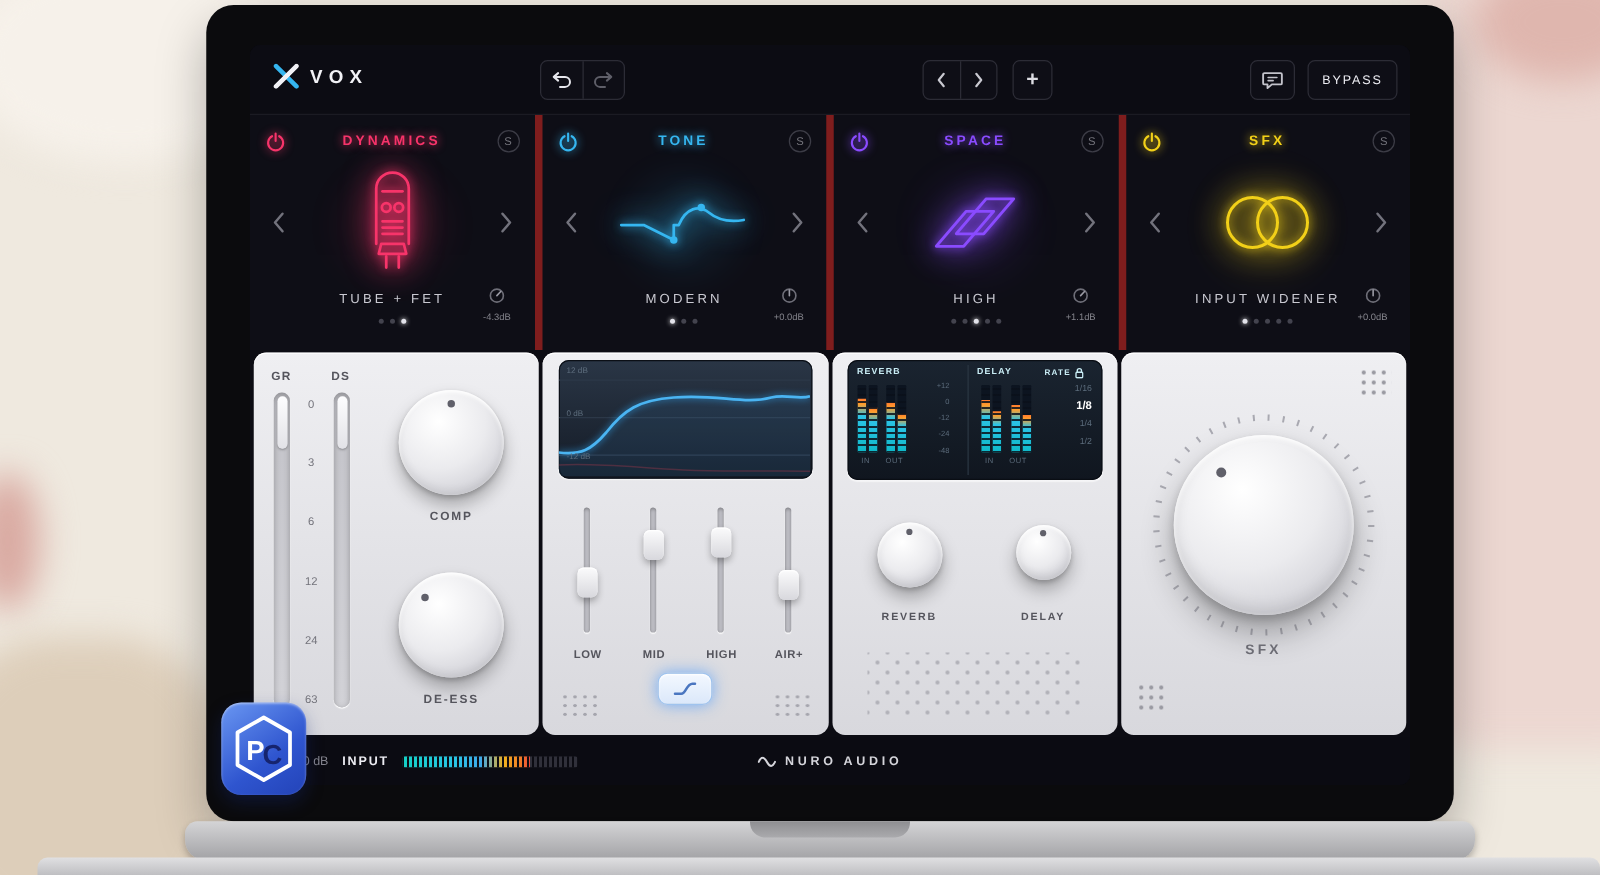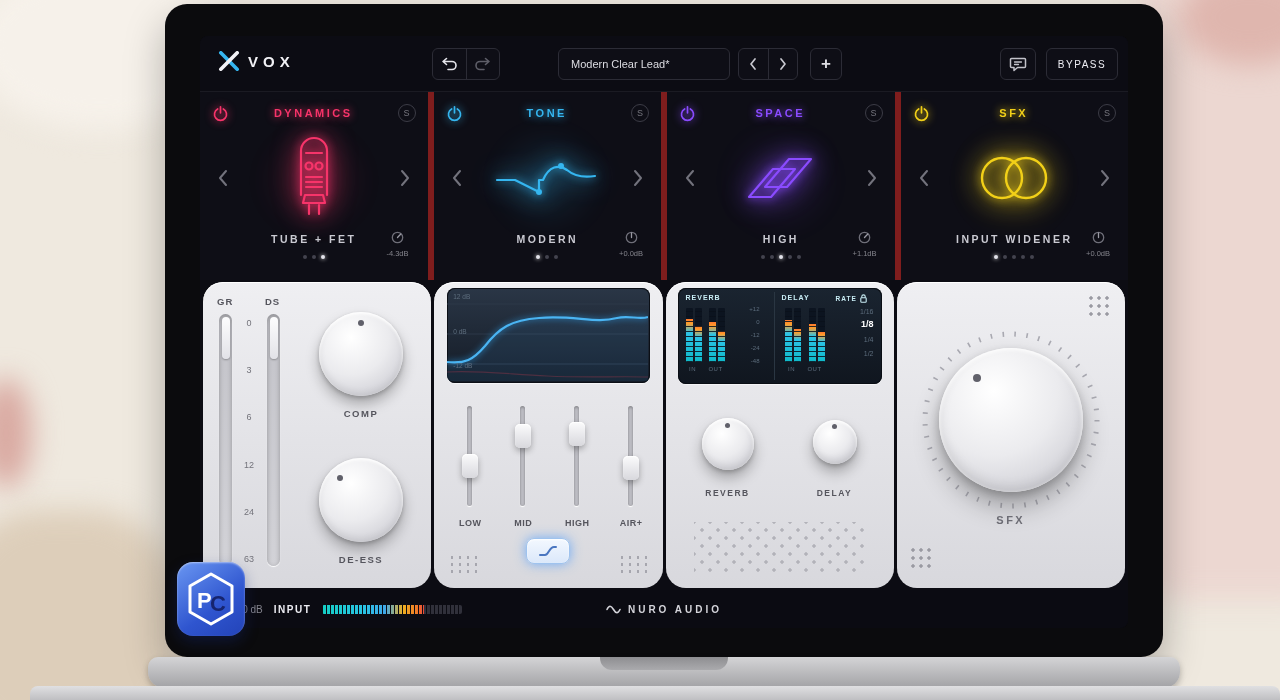--- a/index.html
+++ b/index.html
@@ -64,30 +64,30 @@
   .s-btn { width:18px; height:18px; border:1px solid #3c3c46; border-radius:50%; color:#76767e;
            font-size:9px; display:flex; align-items:center; justify-content:center; }
   .mh-arrow { position:absolute; top:76px; width:14px; height:20px; display:flex; align-items:center; justify-content:center; }
   .mh-arrow.left { left:16px; } .mh-arrow.right { right:16px; }
   .mh-icon { position:absolute; left:0; right:0; top:34px; height:104px;
              display:flex; align-items:center; justify-content:center; }
   .neon { filter:drop-shadow(0 0 4px var(--ac)) drop-shadow(0 0 12px var(--ac)); }
   .neon path, .neon circle { stroke:var(--ac); }
   .neon .fdot { fill:var(--ac); stroke:none; }
   .mh-mode { position:absolute; left:0; right:0; top:141px; text-align:center;
-             color:#cacad2; font-size:10.5px; letter-spacing:2.5px;font-weight:bold; }
+             color:#cacad2; font-size:10.5px; letter-spacing:2.5px; }
   .mh-dots { position:absolute; left:0; right:0; top:163px; display:flex; justify-content:center; gap:5px; }
   .di { width:4px; height:4px; border-radius:50%; background:#43434e; }
   .di.on { background:#e2e2ea; box-shadow:0 0 4px #fff; }
   .mh-gain { position:absolute; right:8px; top:138px; width:44px; text-align:center; }
   .mh-gain-txt { font-size:7.5px; color:#84848c; margin-top:1px; }
 
   
   .panels { display:flex; flex:1; gap:3px; background:#0c0c13; padding:2px 3px; }
-  .panel { flex:1; position:relative; border-radius:20px;
+  .panel { flex:1; position:relative; border-radius:10px;
            background:linear-gradient(180deg,#efeff2,#d8d8dd); box-shadow:inset 0 1px 0 #fff; overflow:hidden; }
 
   .plabel { position:absolute; font-size:9.5px; font-weight:bold; color:#55555d; letter-spacing:1px; }
 
   
   .knob { position:absolute; border-radius:50%;
           background:radial-gradient(circle at 38% 30%,#ffffff,#ebebee 48%,#d3d3d9 78%,#c4c4ca);
           box-shadow:0 8px 14px rgba(0,0,0,.28),0 2px 4px rgba(0,0,0,.2),
                      inset 0 2px 3px #fff, inset 0 -3px 7px rgba(0,0,0,.08); }
   .knob .kdot { position:absolute; width:6px; height:6px; border-radius:50%; background:#60606a; }
@@ -218,21 +218,20 @@
               <path d="M5.5 1.5 2 4.5 5.5 7.5 M2 4.5 H11 a4 4 0 0 1 0 8 H7" fill="none" stroke="#e6e6ec" stroke-width="1.6" stroke-linecap="round" stroke-linejoin="round"></path>
             </svg>
           </button>
           <button class="undo-cell">
             <svg width="17" height="14" viewBox="0 0 17 14">
               <path d="M11.5 1.5 15 4.5 11.5 7.5 M15 4.5 H6 a4 4 0 0 0 0 8 H10" fill="none" stroke="#5e5e68" stroke-width="1.6" stroke-linecap="round" stroke-linejoin="round"></path>
             </svg>
           </button>
         </div>
 
-        <div class="tb-box preset-box">Modern Clear Lead*</div>
 
         <div class="tb-box nav-group">
           <button class="nav-cell">
             <svg width="8" height="14" viewBox="0 0 8 14">
               <polyline points="6,2 2,7 6,12" fill="none" stroke="#c8c8d0" stroke-width="1.7" stroke-linecap="round" stroke-linejoin="round"></polyline>
             </svg>
           </button>
           <button class="nav-cell">
             <svg width="8" height="14" viewBox="0 0 8 14">
               <polyline points="2,2 6,7 2,12" fill="none" stroke="#c8c8d0" stroke-width="1.7" stroke-linecap="round" stroke-linejoin="round"></polyline>

